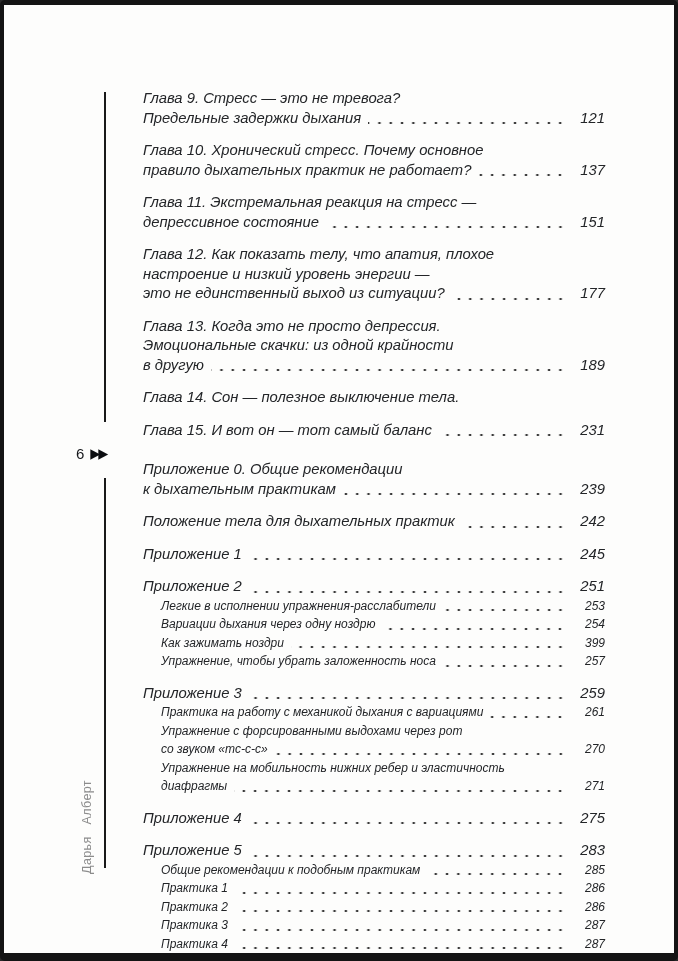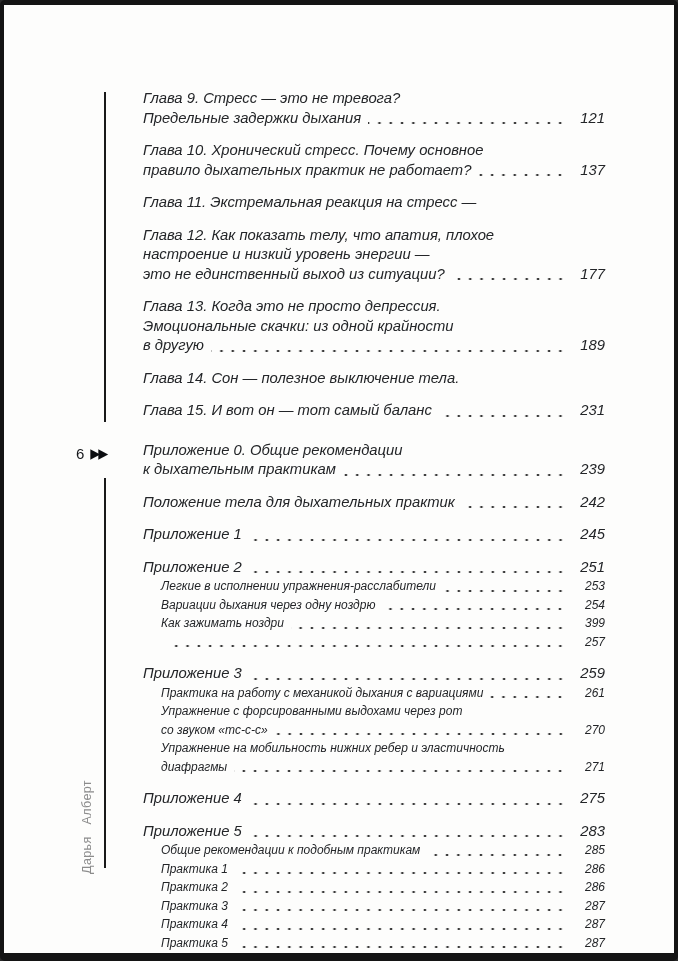--- a/index.html
+++ b/index.html
@@ -90,20 +90,25 @@
         <div class="line">
           <span class="t">правило дыхательных практик не работает?</span>
           <span class="leader"></span>
           <span class="pg">137</span>
         </div>
       </div>
       <div class="entry lv0">
         <div class="line">
           <span class="t">Глава 11. Экстремальная реакция на стресс —</span>
         </div>
+        <div class="line">
+          <span class="t">депрессивное состояние</span>
+          <span class="leader"></span>
+          <span class="pg">151</span>
+        </div>
       </div>
       <div class="entry lv0">
         <div class="line">
           <span class="t">Глава 12. Как показать телу, что апатия, плохое</span>
         </div>
         <div class="line">
           <span class="t">настроение и низкий уровень энергии —</span>
         </div>
         <div class="line">
           <span class="t">это не единственный выход из ситуации?</span>
@@ -183,20 +188,21 @@
       </div>
       <div class="entry lv1">
         <div class="line">
           <span class="t">Как зажимать ноздри</span>
           <span class="leader"></span>
           <span class="pg">399</span>
         </div>
       </div>
       <div class="entry lv1">
         <div class="line">
+          <span class="t">Упражнение, чтобы убрать заложенность носа</span>
           <span class="leader"></span>
           <span class="pg">257</span>
         </div>
       </div>
       <div class="entry lv0">
         <div class="line">
           <span class="t">Приложение 3</span>
           <span class="leader"></span>
           <span class="pg">259</span>
         </div>

